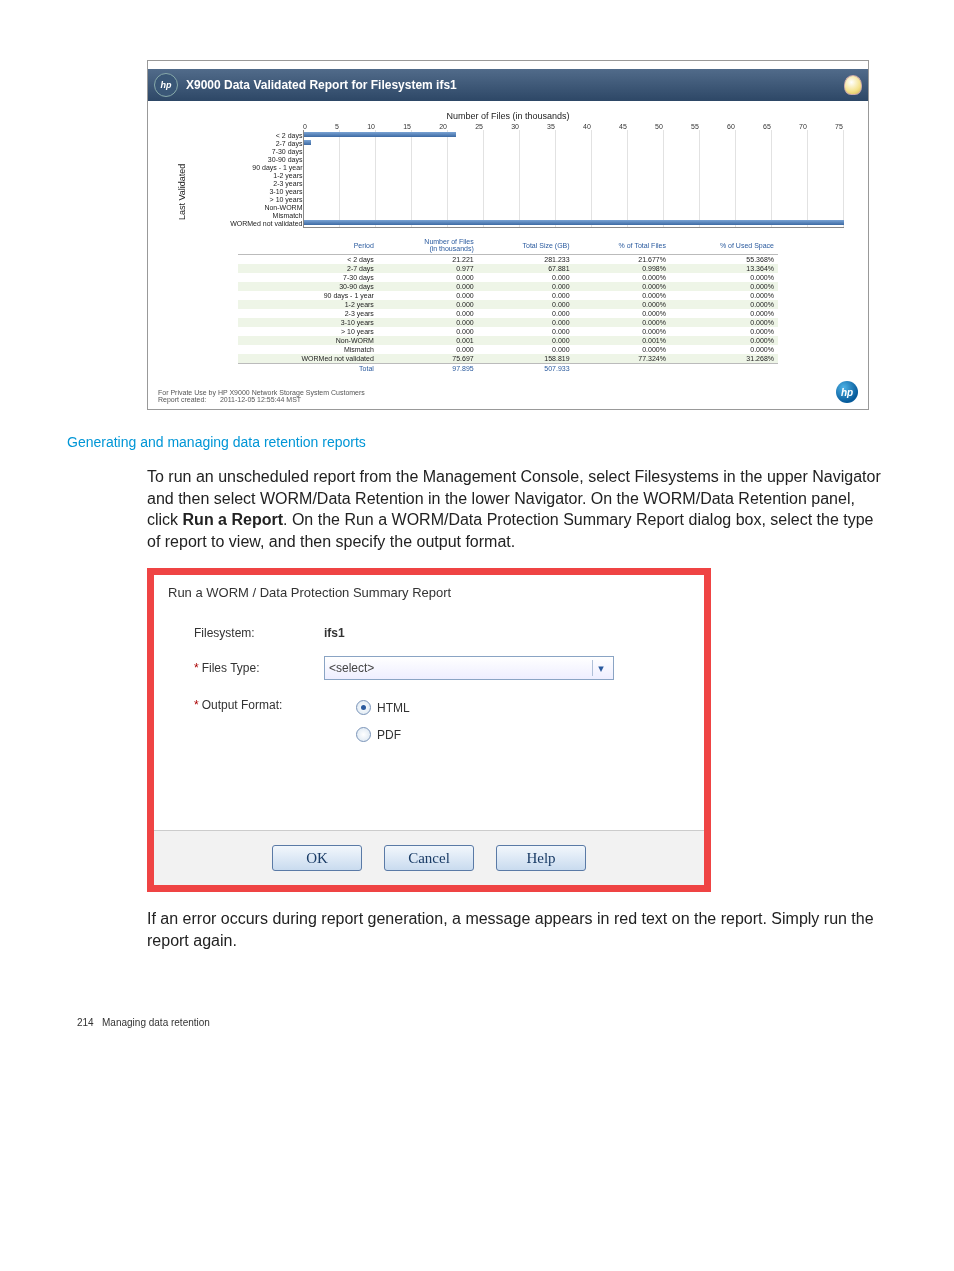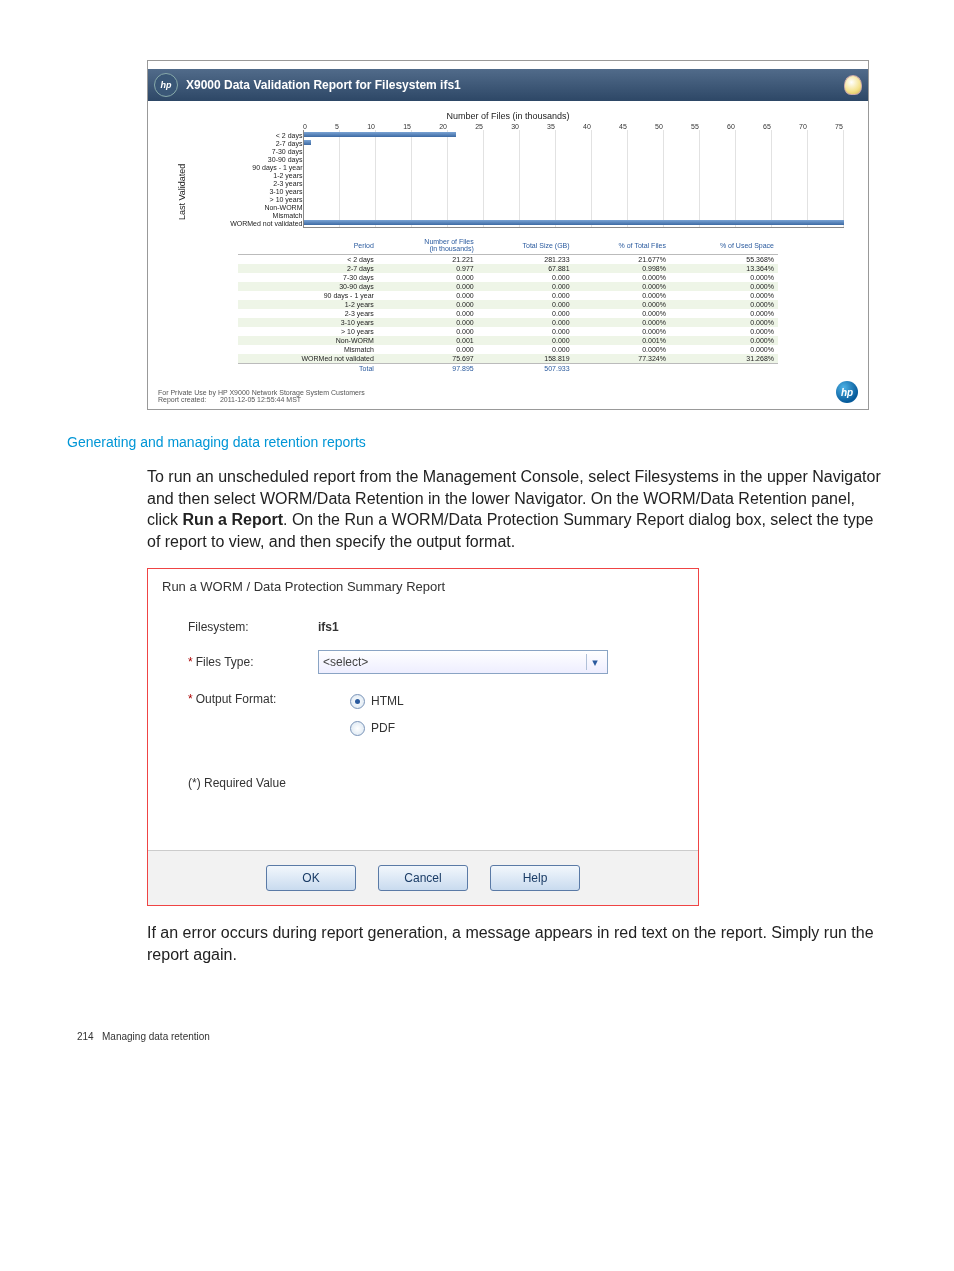--- a/index.html
+++ b/index.html
@@ -32,47 +32,47 @@
 
 .report-footer { display:flex; align-items:flex-end; padding:4px 10px 0 10px; font-size:7px; color:#555; }
 .report-footer .hp-badge { margin-left:auto; width:22px; height:22px; border-radius:50%; background:radial-gradient(circle at 35% 30%,#4db2e6,#065a9a 70%); display:flex; align-items:center; justify-content:center; color:#fff; font-style:italic; font-weight:bold; font-size:10px; }
 
 
 h2.sec { color:#0096d6; font-weight:normal; font-size:14px; margin:24px 0 8px 0; font-family:"Helvetica Neue Light",Arial,sans-serif; }
 .prose { font-size:16px; color:#222; line-height:1.35; margin-left:80px; }
 .prose b { font-weight:bold; }
 
 
-.dialog { width:550px; margin:16px 0 16px 80px; border:1px solid #ef4444; background:#fff; font-size:12px; color:#333; }
+.dialog { width:550px; margin:16px 0 16px 80px; border:7px solid #ef4444; background:#fff; font-size:12px; color:#333; }
 .dialog .ttl { padding:10px 14px 4px 14px; font-size:13px; }
 .dialog .body { padding:6px 30px 60px 40px; }
 .dialog .row { display:flex; align-items:center; margin:16px 0; }
 .dialog .lab { width:130px; }
 .dialog .val { font-weight:bold; }
 .dialog .ast { color:#a00; margin-right:3px; }
 .dialog select, .select-fake { width:280px; height:22px; border:1px solid #8aa4c4; background:linear-gradient(#fff,#eef); display:flex; align-items:center; padding:0 4px; font-size:12px; color:#444; position:relative; }
 .select-fake .chev { margin-left:auto; width:16px; height:16px; display:flex; align-items:center; justify-content:center; color:#2a5a9e; font-size:11px; border-left:1px solid #b0c0d8; }
-.dialog .radio-set .opt { display:flex; gap:6px; margin:4px 8px 12px 0; }
+.dialog .radio-set .opt { display:flex; align-items:center; gap:6px; margin:4px 8px 12px 0; }
 .radio-dot { width:13px; height:13px; border-radius:50%; background:radial-gradient(#fff,#d7e4f0); border:1px solid #7a94b8; display:flex; align-items:center; justify-content:center; }
 .radio-dot.on::after { content:""; width:5px; height:5px; border-radius:50%; background:#2a5a9e; }
 .dialog .req { margin-top:28px; }
 .dialog .btnbar { background:#f2f2f2; border-top:1px solid #ccc; padding:14px; display:flex; gap:22px; justify-content:center; }
-.dialog .btn { width:88px; height:24px; border:1px solid #5a7aa6; border-radius:3px; background:linear-gradient(#f2f7fc,#c9dbef); color:#1a3c66; font-size:12px; display:flex; align-items:center; justify-content:center; cursor:pointer; }
+.dialog .btn { width:88px; height:24px; border:1px solid #5a7aa6; border-radius:3px; background:linear-gradient(#f2f7fc,#c9dbef); color:#1a3c66; font-size:15px; display:flex; align-items:center; justify-content:center; cursor:pointer;font-family:Liberation Serif, serif; }
 
 .pagefoot { position:absolute; bottom:0; left:16px; font-size:10px; color:#333; }
 </style>
 </head>
 <body>
 
 <div class="page">
 
   <div class="report-box">
     <div class="report-hdr">
       <span class="hp-circ">hp</span>
-      <span class="title">X9000 Data Validation Report for Filesystem ifs1</span>
+      <span class="title">X9000 Data Validated Report for Filesystem ifs1</span>
       <span class="bulb"></span>
     </div>
 
     <div class="chart-wrap">
       <div class="axis-title">Number of Files (in thousands)</div>
       <div class="x-ticks" id="xticks">
           <span>0</span>
           <span>5</span>
           <span>10</span>
           <span>15</span>
@@ -286,21 +286,20 @@
           <div class="opt">
               <span class="radio-dot on"></span>
               <span>HTML</span>
             </div>
           <div class="opt">
               <span class="radio-dot"></span>
               <span>PDF</span>
             </div>
         </div>
       </div>
-      <div class="req">(*) Required Value</div>
     </div>
     <div class="btnbar">
       <div class="btn">OK</div>
       <div class="btn">Cancel</div>
       <div class="btn">Help</div>
     </div>
   </div>
 
   <p class="prose">If an error occurs during report generation, a message appears in red text on the report. Simply run the report again.</p>
 

